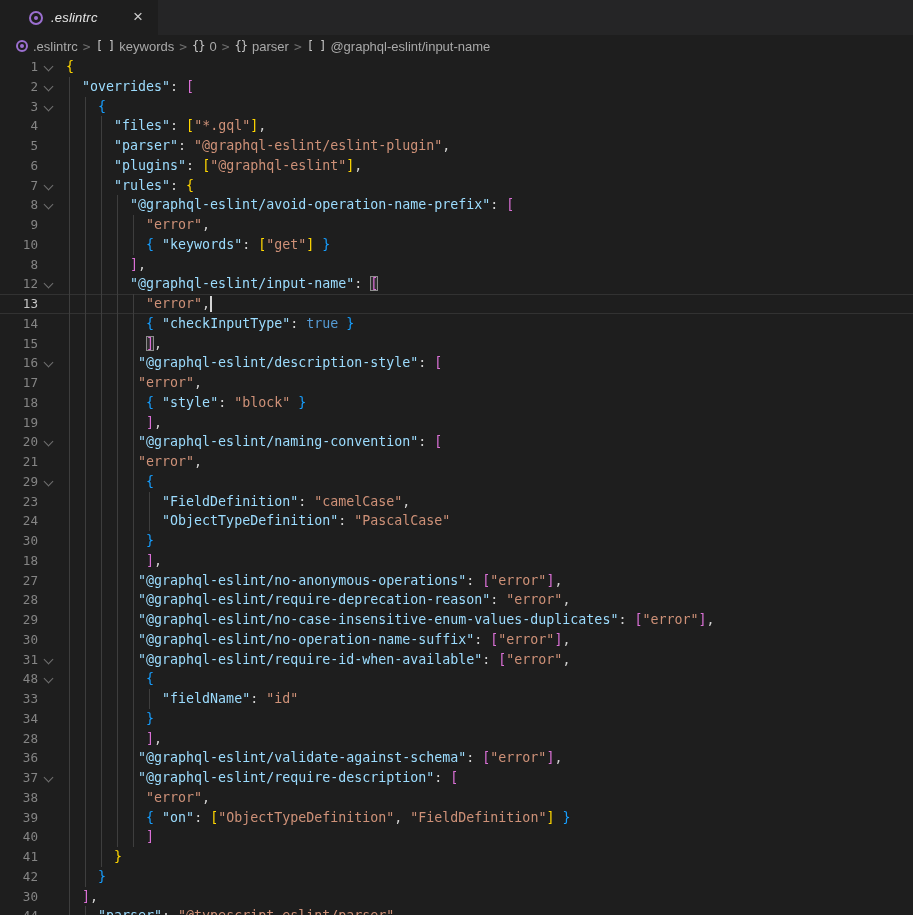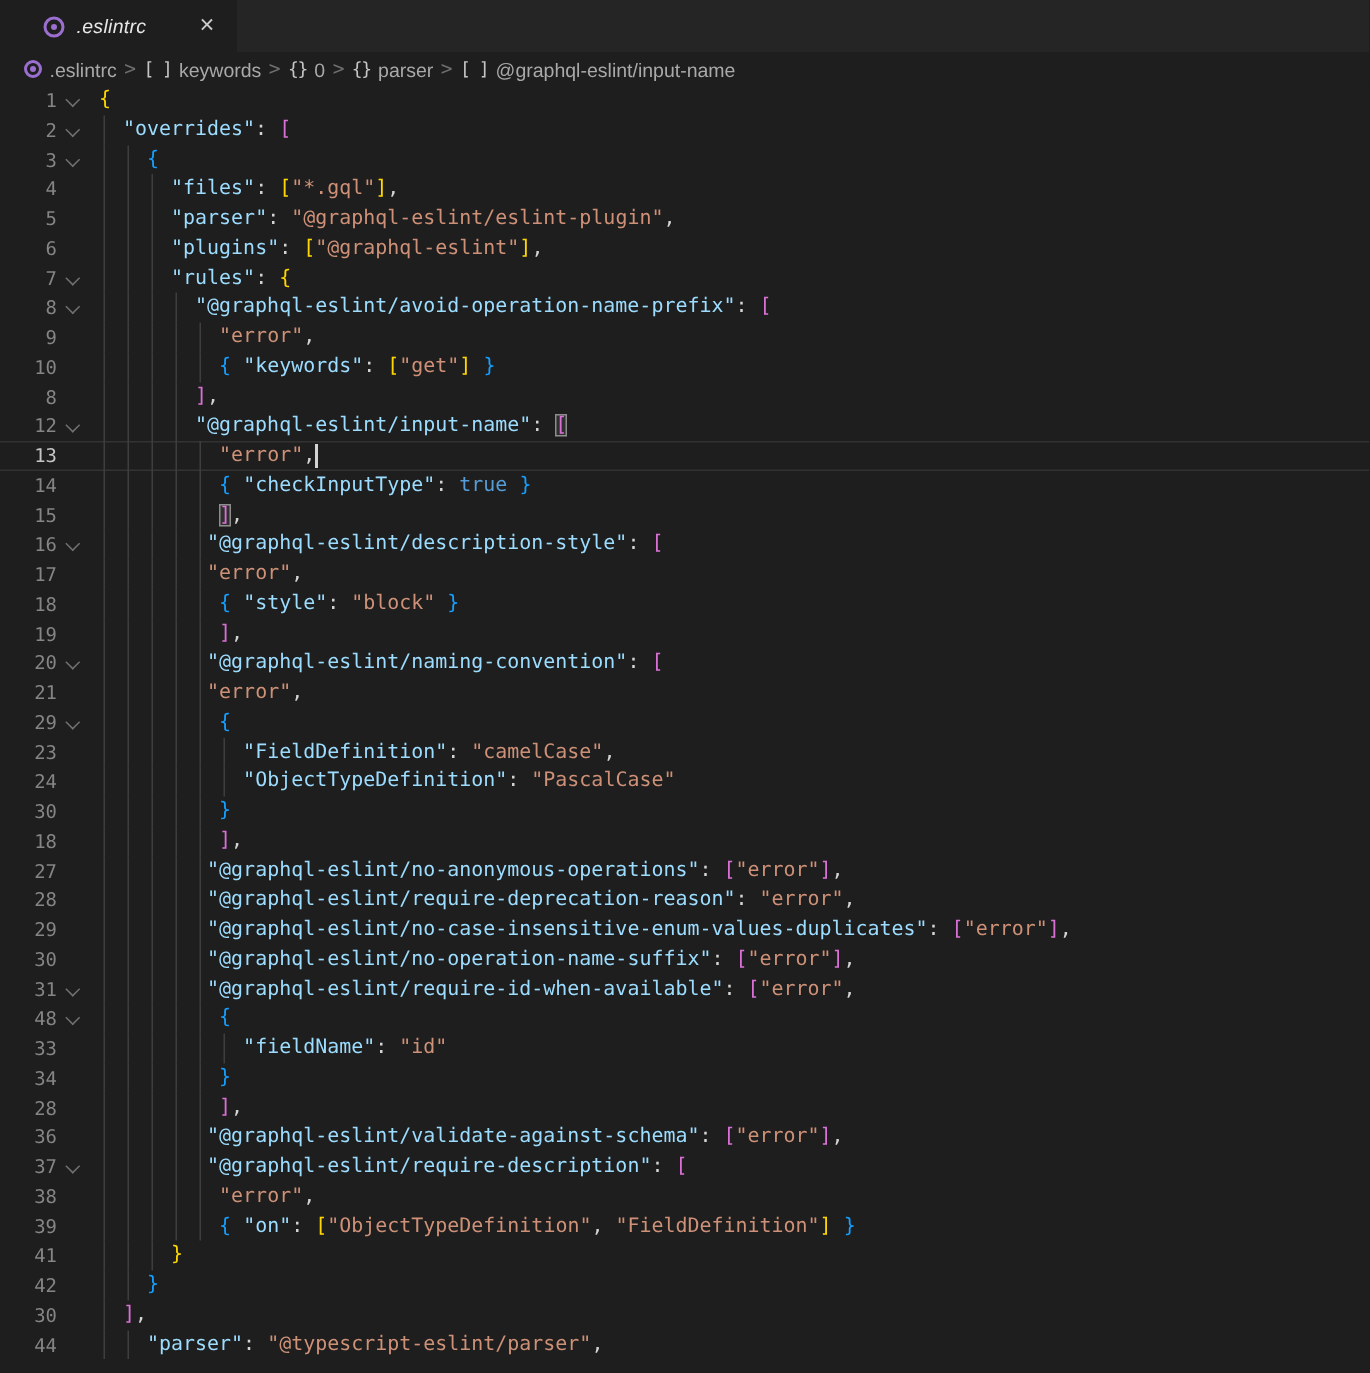--- a/index.html
+++ b/index.html
@@ -120,19 +120,20 @@
       <div class="code-line"><span class="guide" style="left: 69px;"></span><span class="guide" style="left: 85.012px;"></span><span class="guide" style="left: 101.024px;"></span><span class="guide" style="left: 117.036px;"></span><span class="guide" style="left: 133.048px;"></span><span class="ln">30</span><span class="ct">         <span class="pn">"@graphql-eslint/no-operation-name-suffix"</span><span class="pt">: </span><span class="b2">[</span><span class="st">"error"</span><span class="b2">]</span><span class="pt">,</span></span></div>
       <div class="code-line"><span class="guide" style="left: 69px;"></span><span class="guide" style="left: 85.012px;"></span><span class="guide" style="left: 101.024px;"></span><span class="guide" style="left: 117.036px;"></span><span class="guide" style="left: 133.048px;"></span><span class="ln">31</span><span class="chev"></span><span class="ct">         <span class="pn">"@graphql-eslint/require-id-when-available"</span><span class="pt">: </span><span class="b2">[</span><span class="st">"error"</span><span class="pt">,</span></span></div>
       <div class="code-line"><span class="guide" style="left: 69px;"></span><span class="guide" style="left: 85.012px;"></span><span class="guide" style="left: 101.024px;"></span><span class="guide" style="left: 117.036px;"></span><span class="guide" style="left: 133.048px;"></span><span class="ln">48</span><span class="chev"></span><span class="ct">          <span class="b3">{</span></span></div>
       <div class="code-line"><span class="guide" style="left: 69px;"></span><span class="guide" style="left: 85.012px;"></span><span class="guide" style="left: 101.024px;"></span><span class="guide" style="left: 117.036px;"></span><span class="guide" style="left: 133.048px;"></span><span class="guide" style="left: 149.06px;"></span><span class="ln">33</span><span class="ct">            <span class="pn">"fieldName"</span><span class="pt">: </span><span class="st">"id"</span></span></div>
       <div class="code-line"><span class="guide" style="left: 69px;"></span><span class="guide" style="left: 85.012px;"></span><span class="guide" style="left: 101.024px;"></span><span class="guide" style="left: 117.036px;"></span><span class="guide" style="left: 133.048px;"></span><span class="ln">34</span><span class="ct">          <span class="b3">}</span></span></div>
       <div class="code-line"><span class="guide" style="left: 69px;"></span><span class="guide" style="left: 85.012px;"></span><span class="guide" style="left: 101.024px;"></span><span class="guide" style="left: 117.036px;"></span><span class="guide" style="left: 133.048px;"></span><span class="ln">28</span><span class="ct">          <span class="b2">]</span><span class="pt">,</span></span></div>
       <div class="code-line"><span class="guide" style="left: 69px;"></span><span class="guide" style="left: 85.012px;"></span><span class="guide" style="left: 101.024px;"></span><span class="guide" style="left: 117.036px;"></span><span class="guide" style="left: 133.048px;"></span><span class="ln">36</span><span class="ct">         <span class="pn">"@graphql-eslint/validate-against-schema"</span><span class="pt">: </span><span class="b2">[</span><span class="st">"error"</span><span class="b2">]</span><span class="pt">,</span></span></div>
       <div class="code-line"><span class="guide" style="left: 69px;"></span><span class="guide" style="left: 85.012px;"></span><span class="guide" style="left: 101.024px;"></span><span class="guide" style="left: 117.036px;"></span><span class="guide" style="left: 133.048px;"></span><span class="ln">37</span><span class="chev"></span><span class="ct">         <span class="pn">"@graphql-eslint/require-description"</span><span class="pt">: </span><span class="b2">[</span></span></div>
       <div class="code-line"><span class="guide" style="left: 69px;"></span><span class="guide" style="left: 85.012px;"></span><span class="guide" style="left: 101.024px;"></span><span class="guide" style="left: 117.036px;"></span><span class="guide" style="left: 133.048px;"></span><span class="ln">38</span><span class="ct">          <span class="st">"error"</span><span class="pt">,</span></span></div>
       <div class="code-line"><span class="guide" style="left: 69px;"></span><span class="guide" style="left: 85.012px;"></span><span class="guide" style="left: 101.024px;"></span><span class="guide" style="left: 117.036px;"></span><span class="guide" style="left: 133.048px;"></span><span class="ln">39</span><span class="ct">          <span class="b3">{</span><span class="pt"> </span><span class="pn">"on"</span><span class="pt">: </span><span class="b1">[</span><span class="st">"ObjectTypeDefinition"</span><span class="pt">, </span><span class="st">"FieldDefinition"</span><span class="b1">]</span><span class="pt"> </span><span class="b3">}</span></span></div>
+      <div class="code-line"><span class="guide" style="left: 69px;"></span><span class="guide" style="left: 85.012px;"></span><span class="guide" style="left: 101.024px;"></span><span class="guide" style="left: 117.036px;"></span><span class="guide" style="left: 133.048px;"></span><span class="ln">40</span><span class="ct">          <span class="b2">]</span></span></div>
       <div class="code-line"><span class="guide" style="left: 69px;"></span><span class="guide" style="left: 85.012px;"></span><span class="guide" style="left: 101.024px;"></span><span class="ln">41</span><span class="ct">      <span class="b1">}</span></span></div>
       <div class="code-line"><span class="guide" style="left: 69px;"></span><span class="guide" style="left: 85.012px;"></span><span class="ln">42</span><span class="ct">    <span class="b3">}</span></span></div>
       <div class="code-line"><span class="guide" style="left: 69px;"></span><span class="ln">30</span><span class="ct">  <span class="b2">]</span><span class="pt">,</span></span></div>
       <div class="code-line"><span class="guide" style="left: 69px;"></span><span class="guide" style="left: 85.012px;"></span><span class="ln">44</span><span class="ct">    <span class="pn">"parser"</span><span class="pt">: </span><span class="st">"@typescript-eslint/parser"</span><span class="pt">,</span></span></div>
     </div>
 
 </div>
 
 </body></html>

